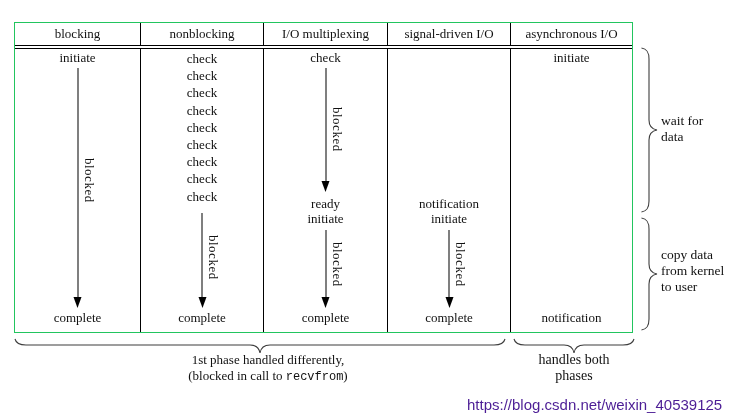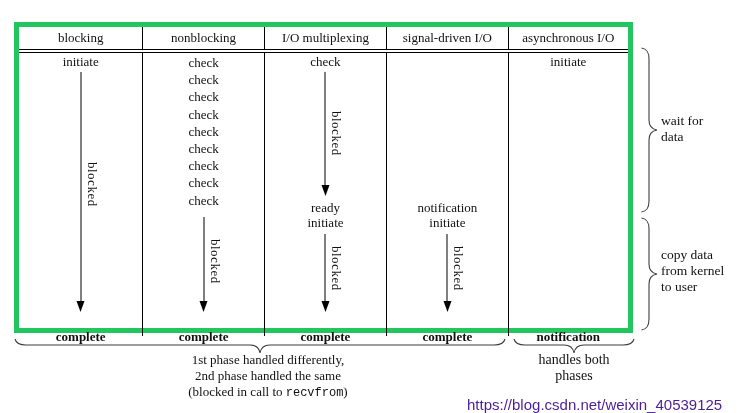--- a/index.html
+++ b/index.html
@@ -1,30 +1,30 @@
 <!DOCTYPE html>
 <html><head>
 <meta charset="utf-8">
 <style>
   html,body{margin:0;padding:0;background:#fff;}
   #canvas{position:relative;width:747px;height:413px;background:#fff;overflow:hidden;
           font-family:"Liberation Serif", serif;color:#111;}
   
   #io-table{position:absolute;left:14px;top:22px;width:619px;height:311px;
-            border:5px solid #22c55e;box-sizing:border-box;}
+            border:1px solid #22c55e;box-sizing:border-box;}
   .hdr-row{display:flex;height:22px;border-bottom:4px double #000;}
   .hdr-cell{box-sizing:border-box;border-right:1px solid #000;text-align:center;
             font-size:13px;padding-top:3px;white-space:nowrap;overflow:hidden;}
   .hdr-cell:last-child{border-right:none;text-align:center;}
   .body-row{display:flex;height:283px;}
   .body-col{box-sizing:border-box;border-right:1px solid #000;position:relative;font-size:13px;}
   .body-col:last-child{border-right:none;}
   .w0{width:126px}.w1{width:123px}.w2{width:124px}.w3{width:123px}.w4{width:121px}
   .toplabel{position:absolute;top:1px;left:0;right:0;text-align:center;}
-  .botlabel{position:absolute;top:276px;left:0;right:0;text-align:center;font-weight:bold;}
+  .botlabel{position:absolute;top:261px;left:0;right:0;text-align:center;}
   .midlabel{position:absolute;left:0;right:0;text-align:center;line-height:15px;}
   .checks{position:absolute;top:1px;left:0;right:0;text-align:center;line-height:17.2px;}
   
   .varrow{position:absolute;left:50%;transform:translateX(-50%);width:9px;
           display:flex;flex-direction:column;align-items:center;}
   .varrow .shaft{flex:1;width:1px;background:#000;}
   .varrow .head{width:0;height:0;border-left:4.5px solid transparent;
                 border-right:4.5px solid transparent;border-top:11px solid #000;}
   .vlabel{position:absolute;left:calc(50% + 3px);writing-mode:vertical-rl;
           font-size:13px;letter-spacing:.5px;}
@@ -139,21 +139,20 @@
 
   <svg class="brace" style="left:14px;top:337px" width="492" height="17" viewBox="0 0 492 17">
     <path d="M1,2 C2,6 5,8 12,8 L236,8 C242,8 245,10 246,16 C247,10 250,8 256,8 L480,8 C487,8 490,6 491,2"></path>
   </svg>
   <svg class="brace" style="left:513px;top:337px" width="122" height="17" viewBox="0 0 122 17">
     <path d="M1,2 C2,6 5,8 12,8 L51,8 C57,8 60,10 61,16 C62,10 65,8 71,8 L110,8 C117,8 120,6 121,2"></path>
   </svg>
 
   <div id="caption-left">
     <div>1st phase handled differently,</div>
-    <div>2nd phase handled the same</div>
     <div><span>(blocked in call to </span><span class="code">recvfrom</span><span>)</span></div>
   </div>
   <div id="caption-right">handles both
 phases</div>
 
   <div id="watermark">https://blog.csdn.net/weixin_40539125</div>
 
 </div>
 
 </body></html>

